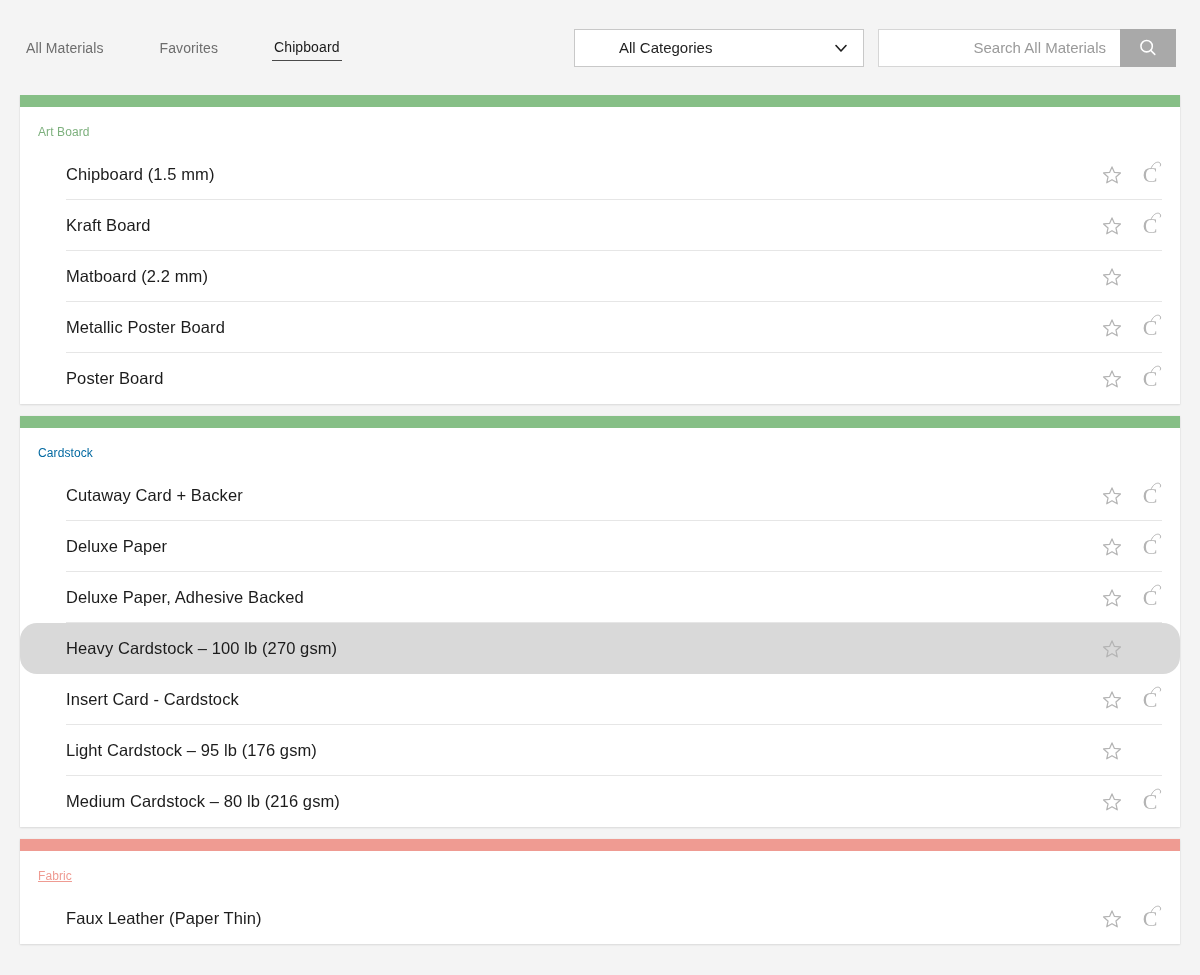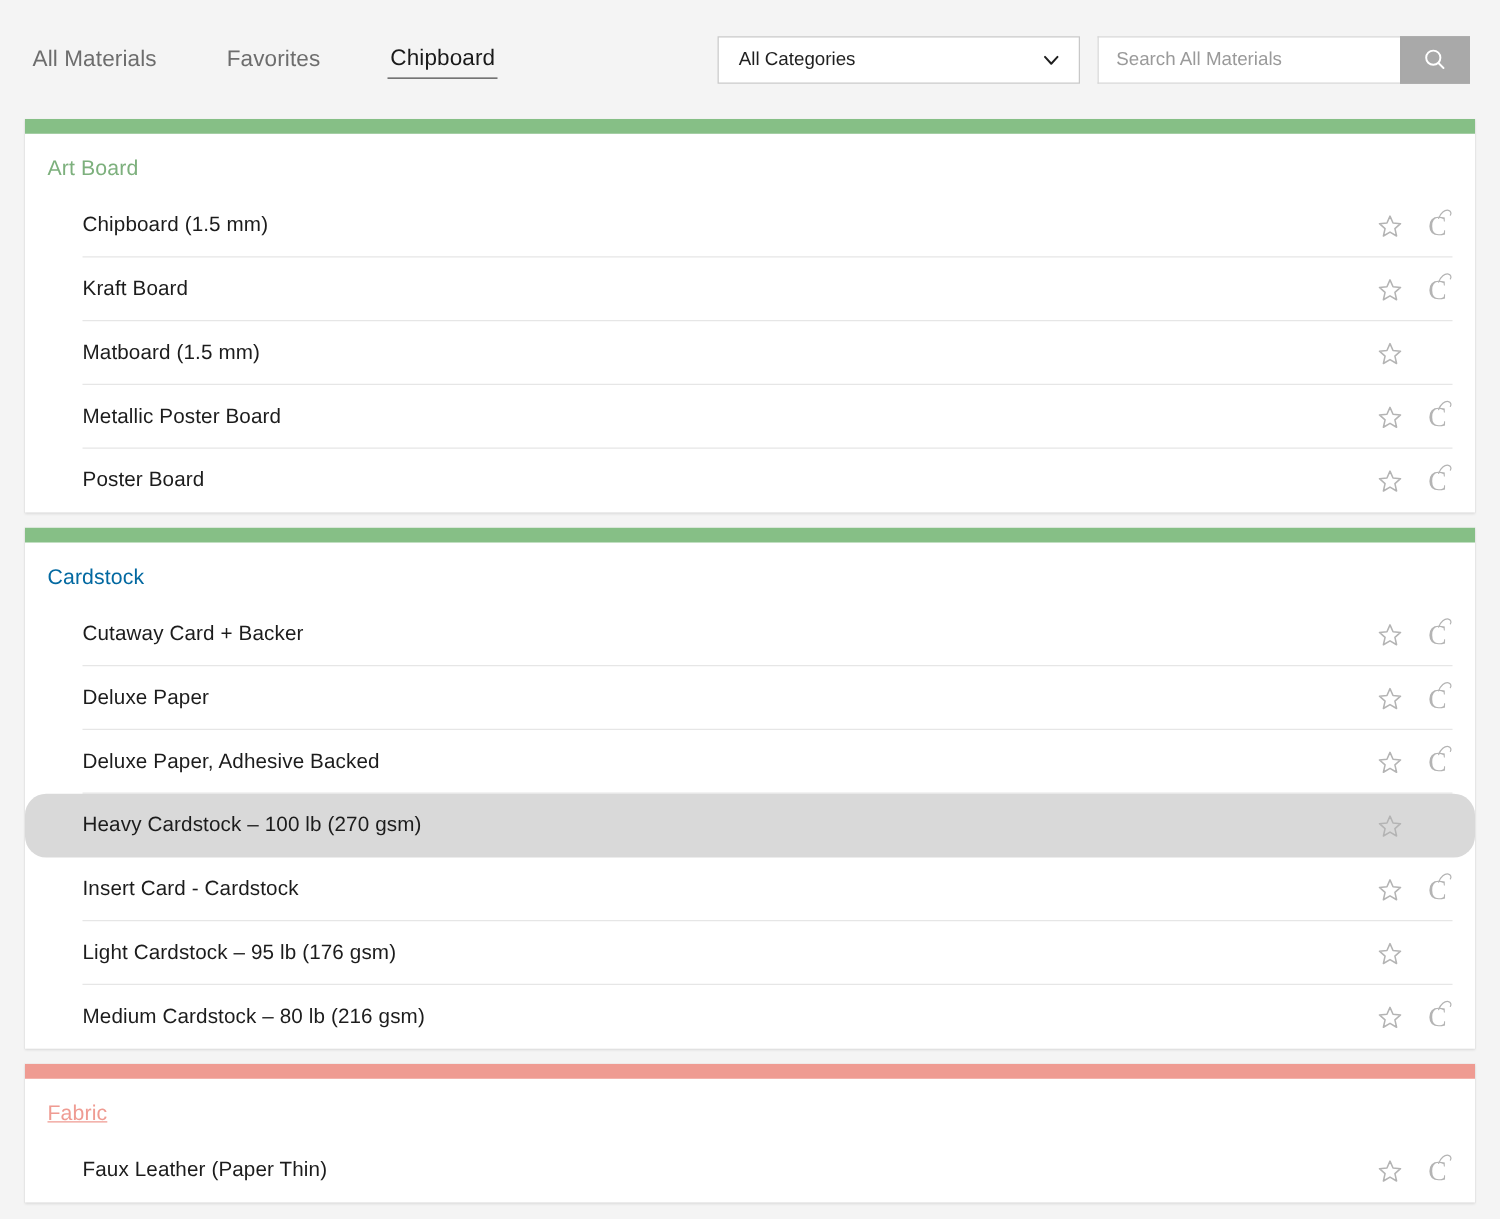--- a/index.html
+++ b/index.html
@@ -15,21 +15,21 @@
   
   .topbar {
     height: 95px;
     display: flex;
     align-items: center;
     padding: 0 24px;
     background: #f4f4f4;
   }
   .tabs { display: flex; align-items: center; gap: 0; }
   .tab {
-    font-size: 18px;
+    font-size: 14px;
     color: #6d6d6d;
     padding: 4px 2px;
     margin-right: 52px;
     cursor: pointer;
     white-space: nowrap;
     letter-spacing: .1px;
   }
   .tab.active {
     color: #1a1a1a;
     border-bottom: 1.5px solid #4a4a4a;
@@ -49,20 +49,21 @@
     background: #ffffff;
     border: 1px solid #c8c8c8;
     display: flex;
     align-items: center;
     padding: 0 16px;
     cursor: pointer;
   }
   .select-value {
     font-size: 15px;
     color: #1f1f1f;
+    margin-left: 28px;
   }
   .chev {
     position: absolute;
     right: 14px; top: 50%;
     transform: translateY(-50%);
     width: 16px; height: 16px;
     display: block;
   }
   .search-wrap {
     display: flex;
@@ -73,20 +74,21 @@
   .search-input {
     flex: 1;
     border: 1px solid #d6d6d6;
     border-right: none;
     background: #ffffff;
     font-family: inherit;
     font-size: 15px;
     color: #1f1f1f;
     padding: 0 14px;
     outline: none;
+    text-align: right;
   }
   .search-input::placeholder { color: #9a9a9a; }
   .search-btn {
     width: 56px;
     background: #a9a9a9;
     border: 1px solid #a9a9a9;
     display: flex;
     align-items: center;
     justify-content: center;
     cursor: pointer;
@@ -100,21 +102,21 @@
     overflow: hidden;
   }
   .card {
     background: #ffffff;
     margin-bottom: 12px;
     box-shadow: 0 1px 2px rgba(0,0,0,.10), 0 0 0 .5px rgba(0,0,0,.03);
     overflow: hidden;
   }
   .cat-bar { height: 12px; width: 100%; }
   .cat-name {
-    font-size: 17px;
+    font-size: 12px;
     padding: 18px 0 10px 18px;
     letter-spacing: .1px;
   }
   .rows { padding: 0; }
 
   .row {
     display: flex;
     align-items: center;
     height: 51px;
     padding: 0 18px 0 46px;
@@ -229,21 +231,21 @@
             </button>
             <button class="icon-btn">
               <span class="cricut-c">C<svg class="swirl" viewBox="0 0 14 10">
                   <path d="M0.8 8.6 C2.5 3.6 6.2 0.8 9.4 1.4 C11.6 1.9 12.3 4.2 11.2 5.6" fill="none" stroke="#b4b4b4" stroke-width="1.1" stroke-linecap="round"></path>
                 </svg></span>
             </button>
           </div>
           <div class="divider"></div>
         </div>
         <div class="row">
-          <span class="row-label">Matboard (1.5 mm)</span>
+          <span class="row-label">Matboard (2.2 mm)</span>
           <div class="row-actions">
             <button class="icon-btn">
               <svg viewBox="0 0 24 24" width="22" height="22" class="star-svg">
                 <path d="M12 3.2 L14.65 9.2 L21.2 9.75 L16.3 14.1 L17.75 20.5 L12 17.1 L6.25 20.5 L7.7 14.1 L2.8 9.75 L9.35 9.2 Z" fill="none" stroke="#b4b4b4" stroke-width="1.35" stroke-linejoin="round"></path>
               </svg>
             </button>
             <button class="icon-btn spacer"></button>
           </div>
           <div class="divider"></div>
         </div>

